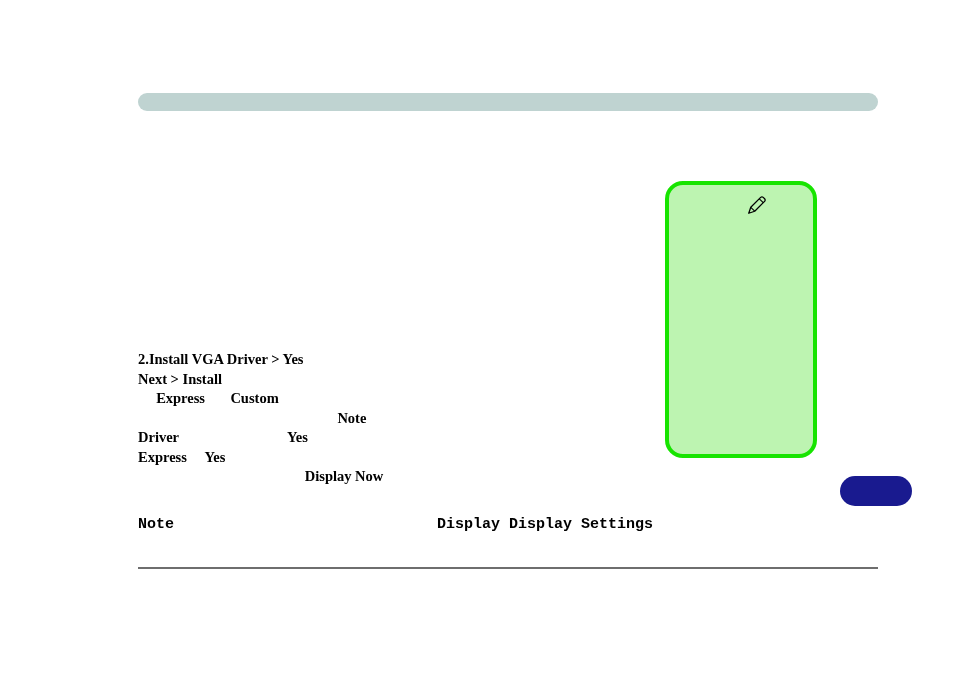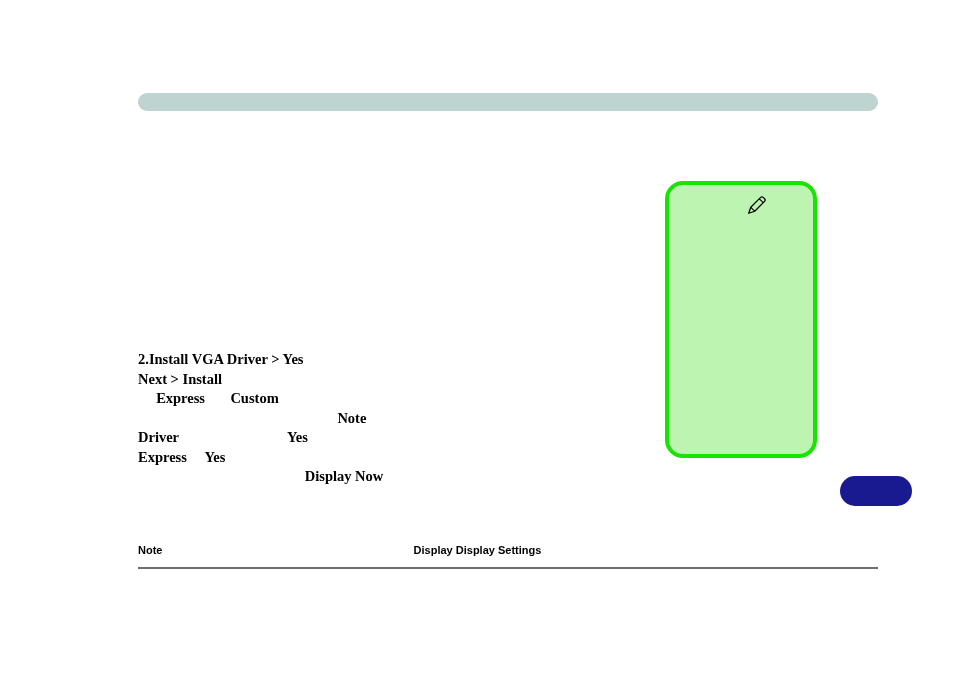--- a/index.html
+++ b/index.html
@@ -21,24 +21,24 @@
     width: 500px;
     font-size: 14.5px;
     line-height: 1.35;
     font-weight: bold;
     font-family: 'Times New Roman', Georgia, serif;
   }
   .content .line { white-space: pre; }
   .note-line {
     position: absolute;
     left: 138px;
-    top: 544px;
-    font-size: 11px;
+    top: 516px;
+    font-size: 15px;
     font-weight: bold;
-    font-family: Liberation Sans, sans-serif;
+    font-family: Liberation Mono, monospace;
   }
   .note-line .sp { display: inline-block; }
   .hr {
     position: absolute;
     left: 138px;
     top: 567px;
     width: 740px;
     height: 2px;
     background: #6e6e6e;
   }

